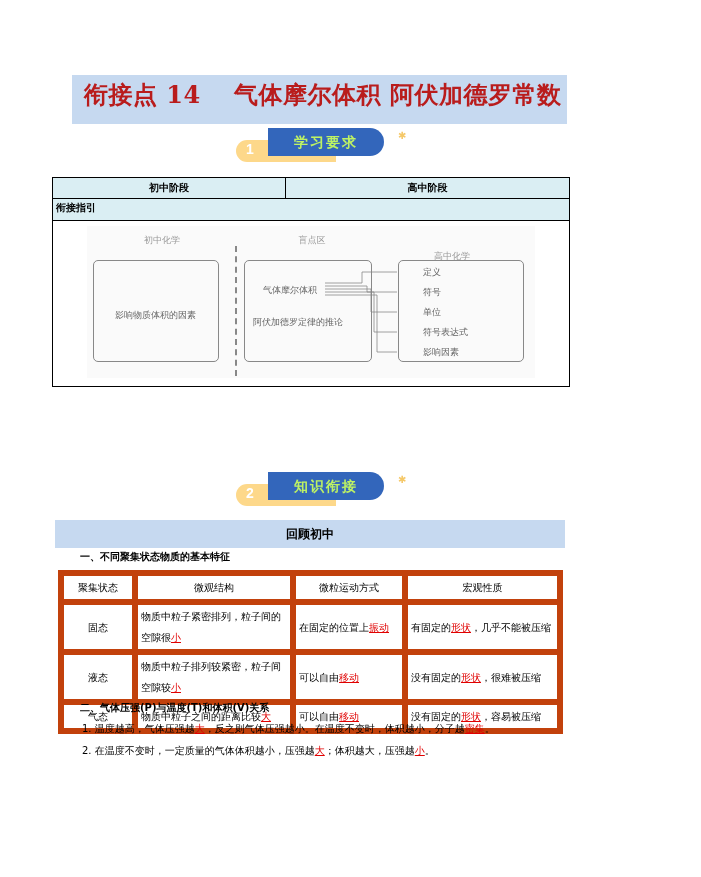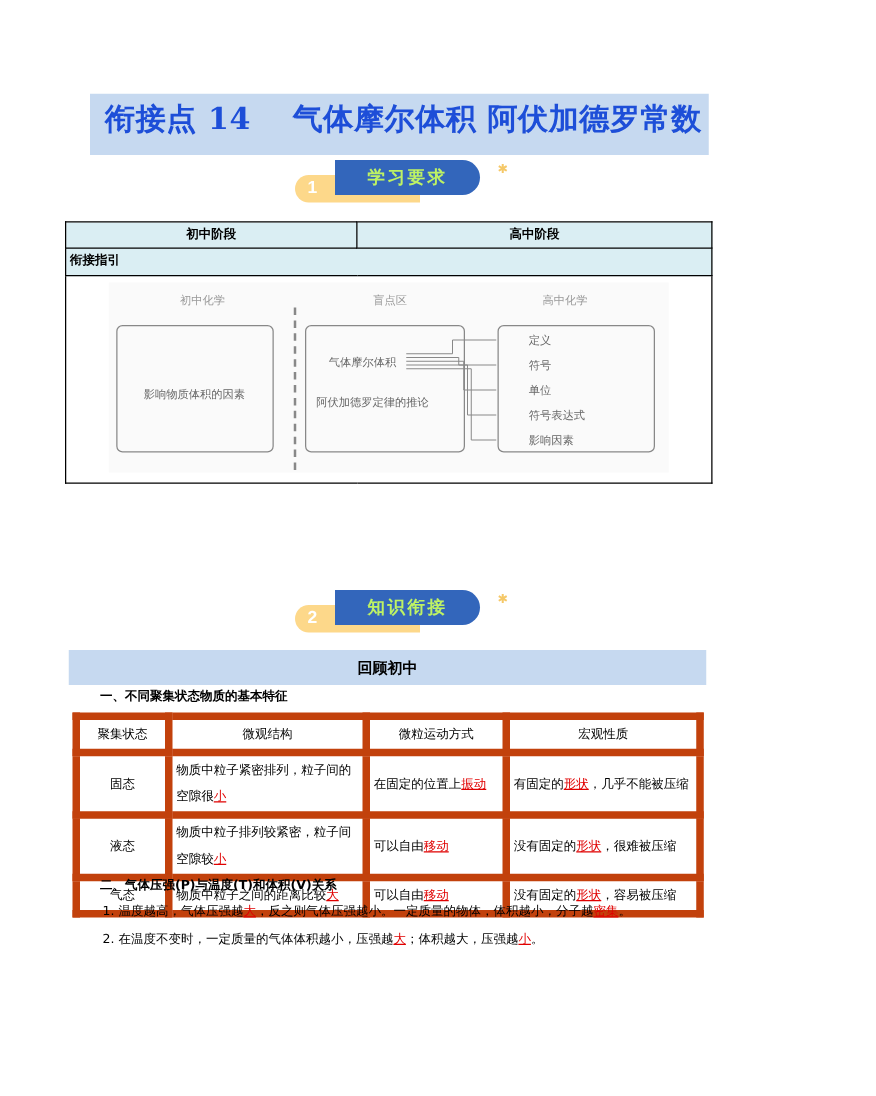--- a/index.html
+++ b/index.html
@@ -1,18 +1,18 @@
 <!DOCTYPE html>
 <html><head>
 <meta charset="utf-8">
 <style>
   * { box-sizing: border-box; margin: 0; padding: 0; }
   body { width: 701px; height: 877px; background: #ffffff; font-family: "DejaVu Sans", sans-serif; color: #000; position: relative; overflow: hidden; }
   .title-bar { position: absolute; left: 72px; top: 75px; width: 495px; height: 49px; background: #c6d9f0; }
-  .title-bar .t { position: absolute; left: 12px; top: 4px; font-family: "DejaVu Serif", serif; font-weight: bold; font-size: 24px; color: #1d4ed8; letter-spacing: 0.5px; white-space: nowrap; }
+  .title-bar .t { position: absolute; left: 12px; top: 4px; font-family: "DejaVu Serif", serif; font-weight: bold; font-size: 24px; color: #b91c1c; letter-spacing: 0.5px; white-space: nowrap; }
   .section-badge { position: absolute; height: 40px; }
   .section-badge .num-pill { position: absolute; left: 0; top: 12px; width: 100px; height: 22px; background: #fdd88a; border-radius: 11px 0 0 11px; }
   .section-badge .num { position: absolute; left: 10px; top: 13px; color: #fff; font-weight: bold; font-size: 14px; font-family: "Liberation Sans", sans-serif; }
   .section-badge .label-pill { position: absolute; left: 32px; top: 0; width: 116px; height: 28px; background: #3366bb; border-radius: 0 14px 14px 0; color: #bef264; font-weight: bold; font-size: 14px; text-align: center; line-height: 28px; letter-spacing: 2px; }
   .section-badge .star { position: absolute; left: 162px; top: 2px; color: #f5c868; font-size: 10px; }
   table.req { position: absolute; left: 52px; top: 177px; width: 518px; border-collapse: collapse; font-size: 10px; }
   table.req td { border: 1px solid #000; vertical-align: top; }
   table.req .hdr { background: #daeef3; text-align: center; font-weight: bold; height: 21px; line-height: 20px; }
   table.req .list { padding: 2px 3px; line-height: 21px; }
   table.req .guide-hdr { background: #daeef3; font-weight: bold; height: 22px; padding: 2px 3px; }
@@ -51,21 +51,21 @@
     <td class="hdr">高中阶段</td>
   </tr>
   <tr>
         <td colspan="2" class="guide-hdr">衔接指引</td>
       </tr>
   <tr>
     <td colspan="2" class="diagram-cell">
       <div class="diagram">
         <div class="col-title" style="left:40px;width:70px;">初中化学</div>
         <div class="col-title" style="left:190px;width:70px;">盲点区</div>
-        <div class="col-title" style="left:330px;width:70px;">高中化学</div>
+        <div class="col-title" style="left:330px;width:70px;margin-top:16px;">高中化学</div>
         <div class="box" style="left:6px;top:34px;width:126px;height:102px;"></div>
         <div class="txt" style="left:28px;top:83px;">影响物质体积的因素</div>
         <div class="dash"></div>
         <div class="box" style="left:157px;top:34px;width:128px;height:102px;"></div>
         <div class="txt" style="left:176px;top:58px;">气体摩尔体积</div>
         <div class="txt" style="left:166px;top:90px;">阿伏加德罗定律的推论</div>
         <svg style="position:absolute;left:0;top:0;" width="448" height="152">
           <g stroke="#888" fill="none" stroke-width="0.8">
             <polyline points="238,57 275,57 275,46 310,46"></polyline>
             <polyline points="238,60 280,60 280,66 310,66"></polyline>
@@ -122,17 +122,17 @@
     <td><span>物质中粒子之间的距离比较</span><span class="red">大</span></td>
     <td><span>可以自由</span><span class="red">移动</span></td>
     <td><span>没有固定的</span><span class="red">形状</span><span>，容易被压缩</span></td>
   </tr>
 </tbody>
   </table>
 
 <div class="sub-head" style="left:80px;top:701px;">二、气体压强(P)与温度(T)和体积(V)关系</div>
 
 <div class="para" style="top:722px;">
-  <span>1.  温度越高，气体压强越</span><span class="red">大</span><span>，反之则气体压强越小。一定质量的物体，体积越小，分子越</span><span class="red">密集</span><span>。</span>
+  <span>1.  温度越高，气体压强越</span><span class="red">大</span><span>，反之则气体压强越小。在温度不变时，体积越小，分子越</span><span class="red">密集</span><span>。</span>
 </div>
 <div class="para" style="top:744px;">
   <span>2.  在温度不变时，一定质量的气体体积越小，压强越</span><span class="red">大</span><span>；体积越大，压强越</span><span class="red">小</span><span>。</span>
 </div>
 
 </body></html>

